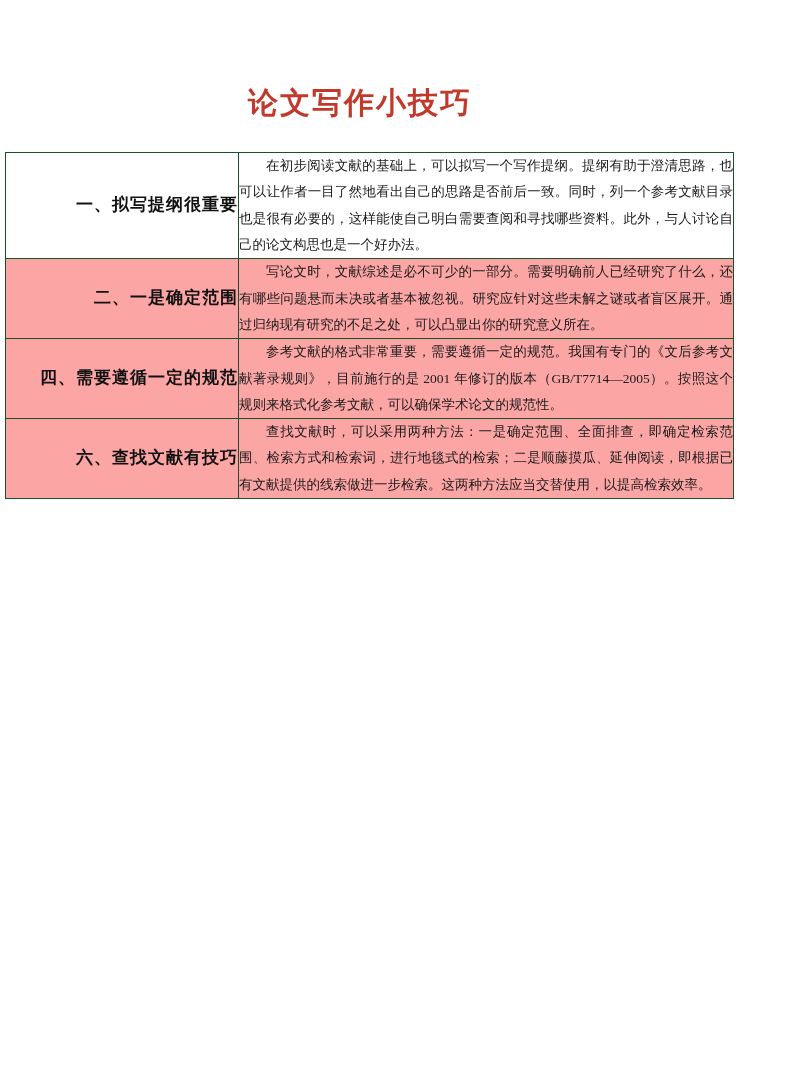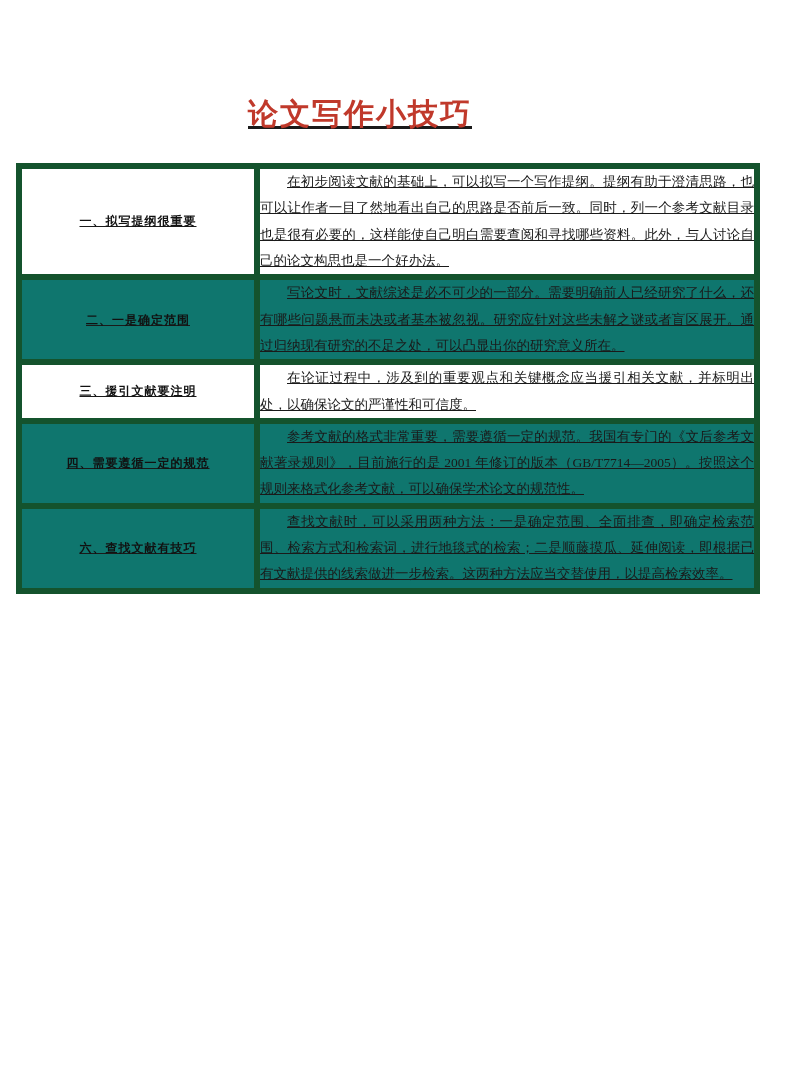--- a/index.html
+++ b/index.html
@@ -12,66 +12,65 @@
     height: 1067px;
     font-family: "Liberation Serif", "DejaVu Serif", serif;
     color: #1a1a1a;
     position: relative;
     overflow: hidden;
   }
   .page {
     width: 720px;
     height: 1067px;
     box-sizing: border-box;
-    padding: 16px;
-    text-decoration: underline;
+    padding: 5px;
   }
   .doc-title {
     text-align: center;
     color: #c0392b;
     font-size: 30px;
     font-weight: bold;
     letter-spacing: 2px;
     margin: 0;
     padding-top: 78px;
     padding-bottom: 28px;
     font-family: "Liberation Serif", "DejaVu Serif", serif;
   }
   table.tips-table {
     border-collapse: collapse;
     width: 726px;
     margin: 0 auto;
     table-layout: fixed;
   }
   table.tips-table td {
-    border: 6px solid #14532d;
+    border: 1px solid #14532d;
     vertical-align: middle;
     padding: 0;
   }
   td.tip-head {
     width: 232px;
-    text-align: center;
-    font-size: 12px;
+    text-align: right;
+    font-size: 17px;
     font-weight: bold;
     letter-spacing: 1px;
     padding: 10px 14px;
     line-height: 1.7;
     color: #111;
   }
   td.tip-body {
     width: 494px;
     font-size: 13.5px;
     line-height: 1.95;
     padding: 12px 14px 12px 16px;
     text-align: justify;
     color: #1a1a1a;
     vertical-align: middle;
   }
   tr.shaded td {
-    background: #0f766e;
+    background: #fca5a5;
   }
   tr.plain td {
     background: #ffffff;
   }
   .body-indent {
     text-indent: 2em;
     margin: 0;
   }
 </style>
 </head>
@@ -91,26 +90,20 @@
         </td>
       </tr>
 
       <tr class="shaded">
         <td class="tip-head">二、一是确定范围</td>
         <td class="tip-body">
           <p class="body-indent">写论文时，文献综述是必不可少的一部分。需要明确前人已经研究了什么，还有哪些问题悬而未决或者基本被忽视。研究应针对这些未解之谜或者盲区展开。通过归纳现有研究的不足之处，可以凸显出你的研究意义所在。</p>
         </td>
       </tr>
 
-      <tr class="plain">
-        <td class="tip-head">三、援引文献要注明</td>
-        <td class="tip-body">
-          <p class="body-indent">在论证过程中，涉及到的重要观点和关键概念应当援引相关文献，并标明出处，以确保论文的严谨性和可信度。</p>
-        </td>
-      </tr>
 
       <tr class="shaded">
         <td class="tip-head">四、需要遵循一定的规范</td>
         <td class="tip-body">
           <p class="body-indent">参考文献的格式非常重要，需要遵循一定的规范。我国有专门的《文后参考文献著录规则》，目前施行的是 2001 年修订的版本（GB/T7714—2005）。按照这个规则来格式化参考文献，可以确保学术论文的规范性。</p>
         </td>
       </tr>
 
 
       <tr class="shaded">

